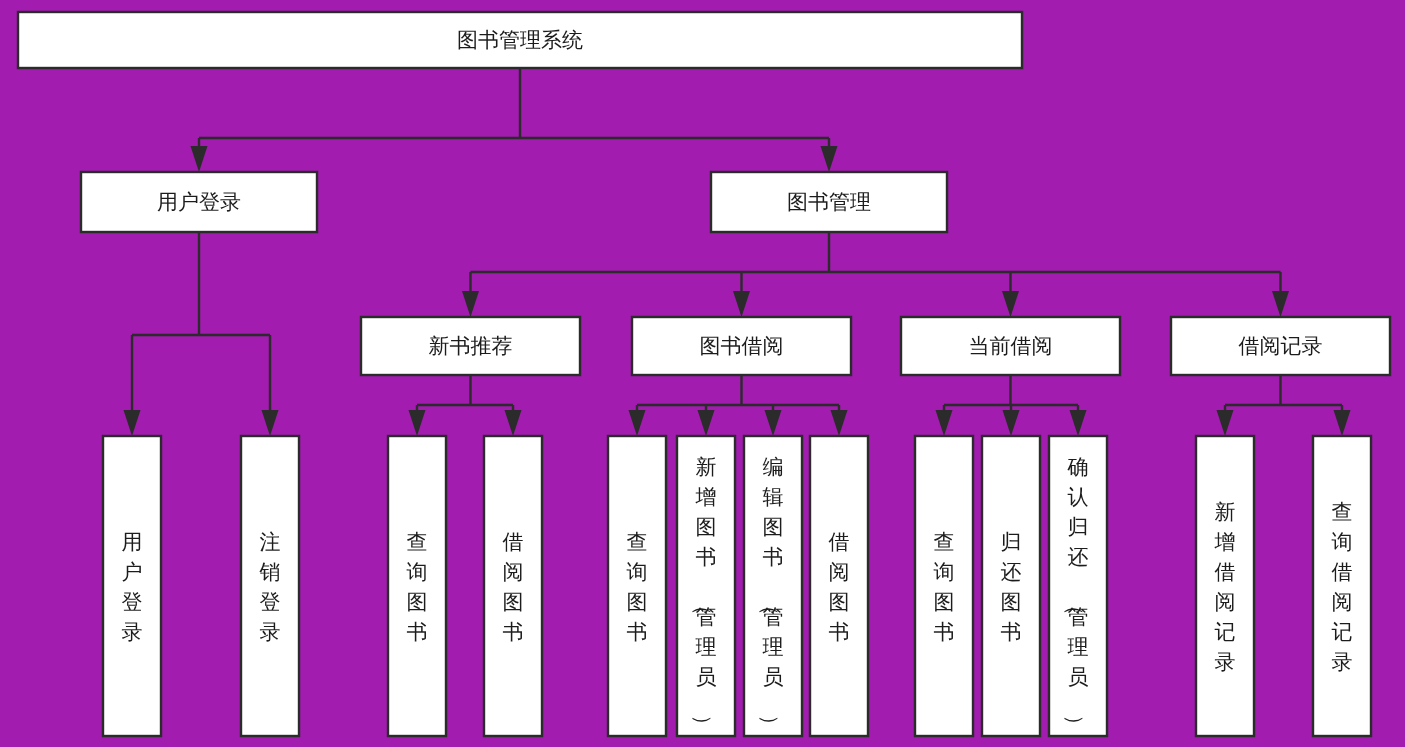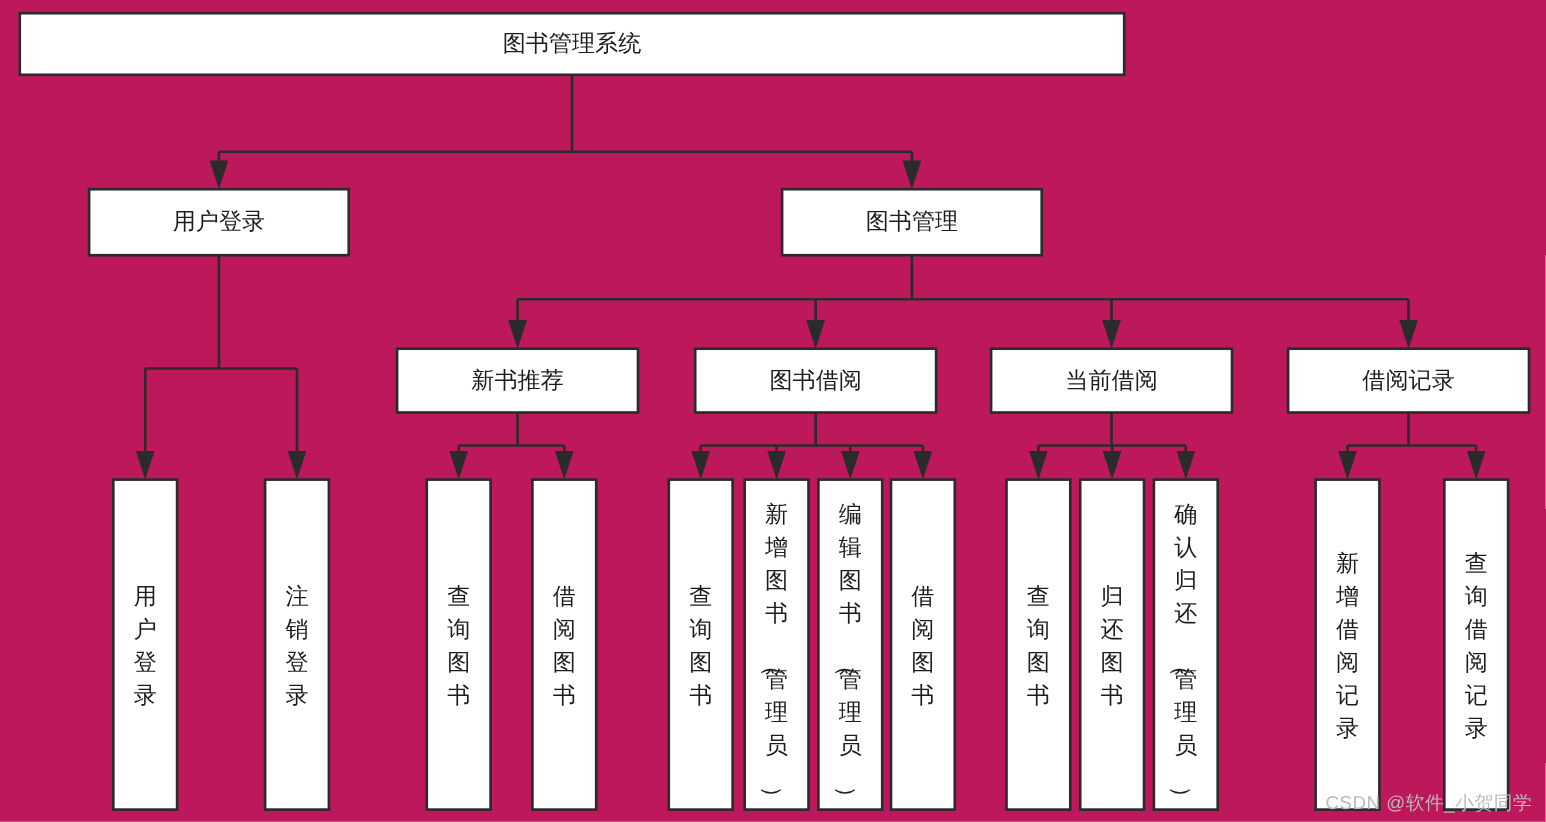--- a/index.html
+++ b/index.html
@@ -11,21 +11,21 @@
   body {
     width: 1405px;
     height: 747px;
     overflow: hidden;
     font-family: "Liberation Sans", "DejaVu Sans", sans-serif;
   }
   #diagram-root {
     position: relative;
     width: 1405px;
     height: 747px;
-    background: #be185d;
+    background: #a21caf;
   }
   svg#diagram-canvas {
     position: absolute;
     top: 0;
     left: 0;
     width: 1405px;
     height: 747px;
     display: block;
   }
   .node-box {
@@ -218,14 +218,13 @@
         <g>
           <rect x="1196" y="436" width="58" height="300" class="node-box"></rect>
           <text x="1225" y="519.4" class="node-label-v"><tspan x="1225" dy="0">新</tspan><tspan x="1225" dy="30">增</tspan><tspan x="1225" dy="30">借</tspan><tspan x="1225" dy="30">阅</tspan><tspan x="1225" dy="30">记</tspan><tspan x="1225" dy="30">录</tspan></text>
         </g>
         <g>
           <rect x="1313" y="436" width="58" height="300" class="node-box"></rect>
           <text x="1342" y="519.4" class="node-label-v"><tspan x="1342" dy="0">查</tspan><tspan x="1342" dy="30">询</tspan><tspan x="1342" dy="30">借</tspan><tspan x="1342" dy="30">阅</tspan><tspan x="1342" dy="30">记</tspan><tspan x="1342" dy="30">录</tspan></text>
         </g>
       </g>
   </svg>
-  <div class="watermark-text">CSDN @软件_小贺同学</div>
 </div>
 
 </body></html>

